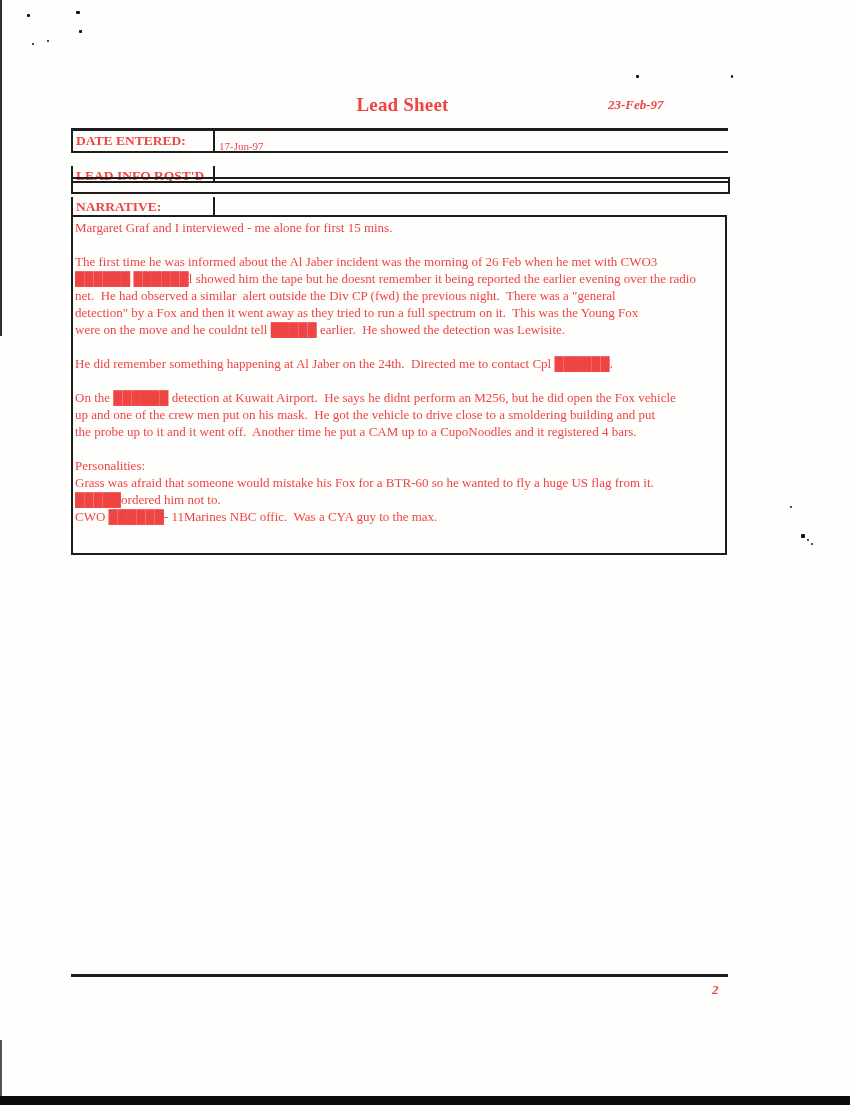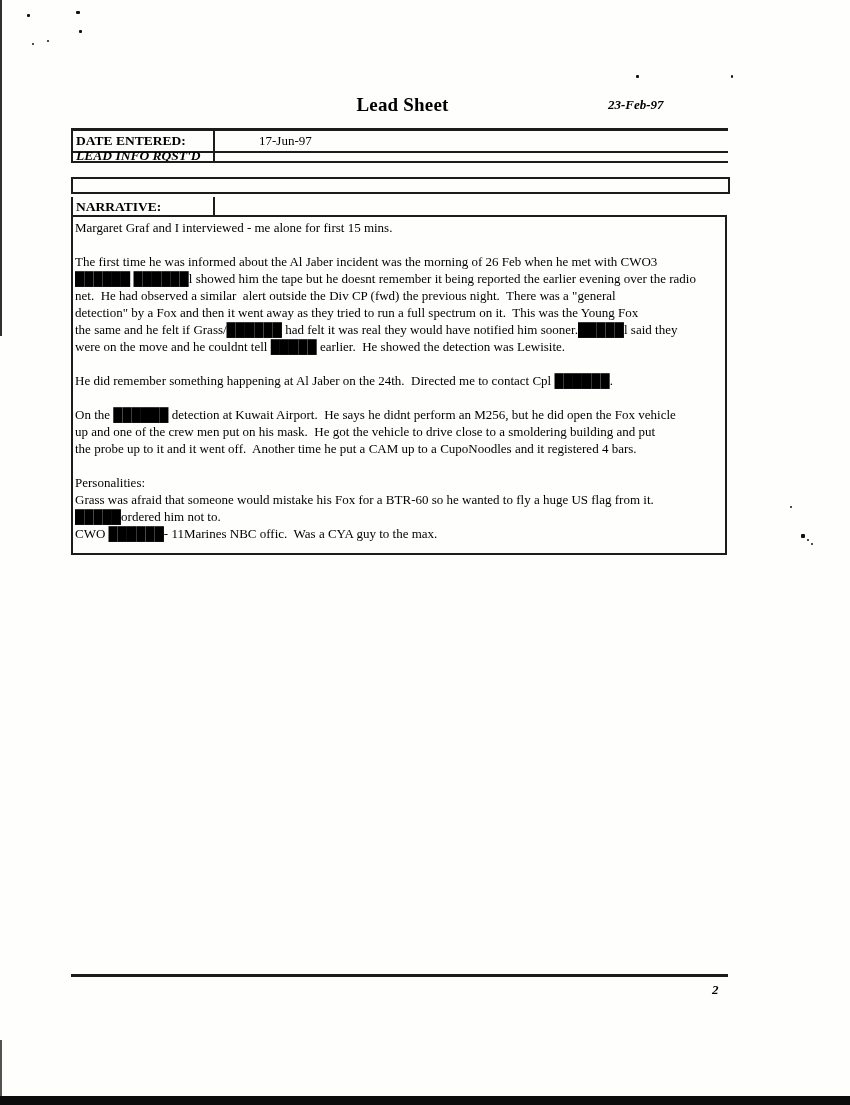--- a/index.html
+++ b/index.html
@@ -1,36 +1,36 @@
 <!DOCTYPE html>
 <html><head>
 <meta charset="utf-8">
 <style>
   html,body{margin:0;padding:0;background:#ffffff;}
   .page{
     position:relative;width:850px;height:1105px;background:#fefefd;
-    font-family:"Liberation Serif","DejaVu Serif",serif;color:#000000;overflow:hidden;
+    font-family:"Liberation Serif","DejaVu Serif",serif;color:#ef4444;overflow:hidden;
   }
   
   .doc-title{
     position:absolute;left:300px;top:94px;width:205px;text-align:center;
     font-size:19px;font-weight:bold;letter-spacing:.2px;white-space:pre;
   }
   .hdr-date{
     position:absolute;left:608px;top:97px;font-size:13px;font-weight:bold;font-style:italic;white-space:pre;
   }
   
   .frow{position:absolute;left:71px;display:flex;border-left:2px solid #1c1c1c;box-sizing:border-box;}
   .frow .lbl{
     width:142px;border-right:2px solid #1c1c1c;box-sizing:border-box;
     font-weight:bold;font-size:13.5px;padding:2px 0 0 3px;white-space:pre;overflow:hidden;
   }
-  .frow .val{flex:1;font-size:13px;padding:2px 0 0 4px;white-space:pre;overflow:hidden;}
-  #row-date{top:128px;width:657px;height:25px;border-top:3px solid #1c1c1c;border-bottom:2px solid #1c1c1c;gap:40px;}
-  #row-lead{top:146px;width:657px;height:17px;border-bottom:2px solid #1c1c1c;font-style:italic;}
+  .frow .val{flex:1;font-size:11px;padding:2px 0 0 4px;white-space:pre;overflow:hidden;margin-top:7px;}
+  #row-date{top:128px;width:657px;height:25px;border-top:3px solid #1c1c1c;border-bottom:2px solid #1c1c1c;}
+  #row-lead{top:166px;width:657px;height:17px;border-bottom:2px solid #1c1c1c;}
   #row-blank{top:177px;width:659px;height:17px;border:2px solid #1c1c1c;}
   #row-narr{top:197px;width:657px;height:18px;}
   
   .narrbox{
     position:absolute;left:71px;top:215px;width:656px;height:340px;
     border:2px solid #1c1c1c;box-sizing:border-box;padding-left:44px;
   }
   .nlines{position:absolute;left:2px;top:2px;right:1px;}
   .nline{height:17px;line-height:17px;font-size:13px;white-space:pre;overflow:visible;}
   
@@ -93,21 +93,20 @@
   </div>
 
   <div class="narrbox">
     <div class="nlines">
         <div class="nline">Margaret Graf and I interviewed - me alone for first 15 mins.</div>
         <div class="nline"></div>
         <div class="nline">The first time he was informed about the Al Jaber incident was the morning of 26 Feb when he met with CWO3</div>
         <div class="nline">██████ ██████l showed him the tape but he doesnt remember it being reported the earlier evening over the radio</div>
         <div class="nline">net.  He had observed a similar  alert outside the Div CP (fwd) the previous night.  There was a "general</div>
         <div class="nline">detection" by a Fox and then it went away as they tried to run a full spectrum on it.  This was the Young Fox</div>
-        <div class="nline">the same and he felt if Grass/██████ had felt it was real they would have notified him sooner.█████l said they</div>
         <div class="nline">were on the move and he couldnt tell █████ earlier.  He showed the detection was Lewisite.</div>
         <div class="nline"></div>
         <div class="nline">He did remember something happening at Al Jaber on the 24th.  Directed me to contact Cpl ██████.</div>
         <div class="nline"></div>
         <div class="nline">On the ██████ detection at Kuwait Airport.  He says he didnt perform an M256, but he did open the Fox vehicle</div>
         <div class="nline">up and one of the crew men put on his mask.  He got the vehicle to drive close to a smoldering building and put</div>
         <div class="nline">the probe up to it and it went off.  Another time he put a CAM up to a CupoNoodles and it registered 4 bars.</div>
         <div class="nline"></div>
         <div class="nline">Personalities:</div>
         <div class="nline">Grass was afraid that someone would mistake his Fox for a BTR-60 so he wanted to fly a huge US flag from it.</div>

